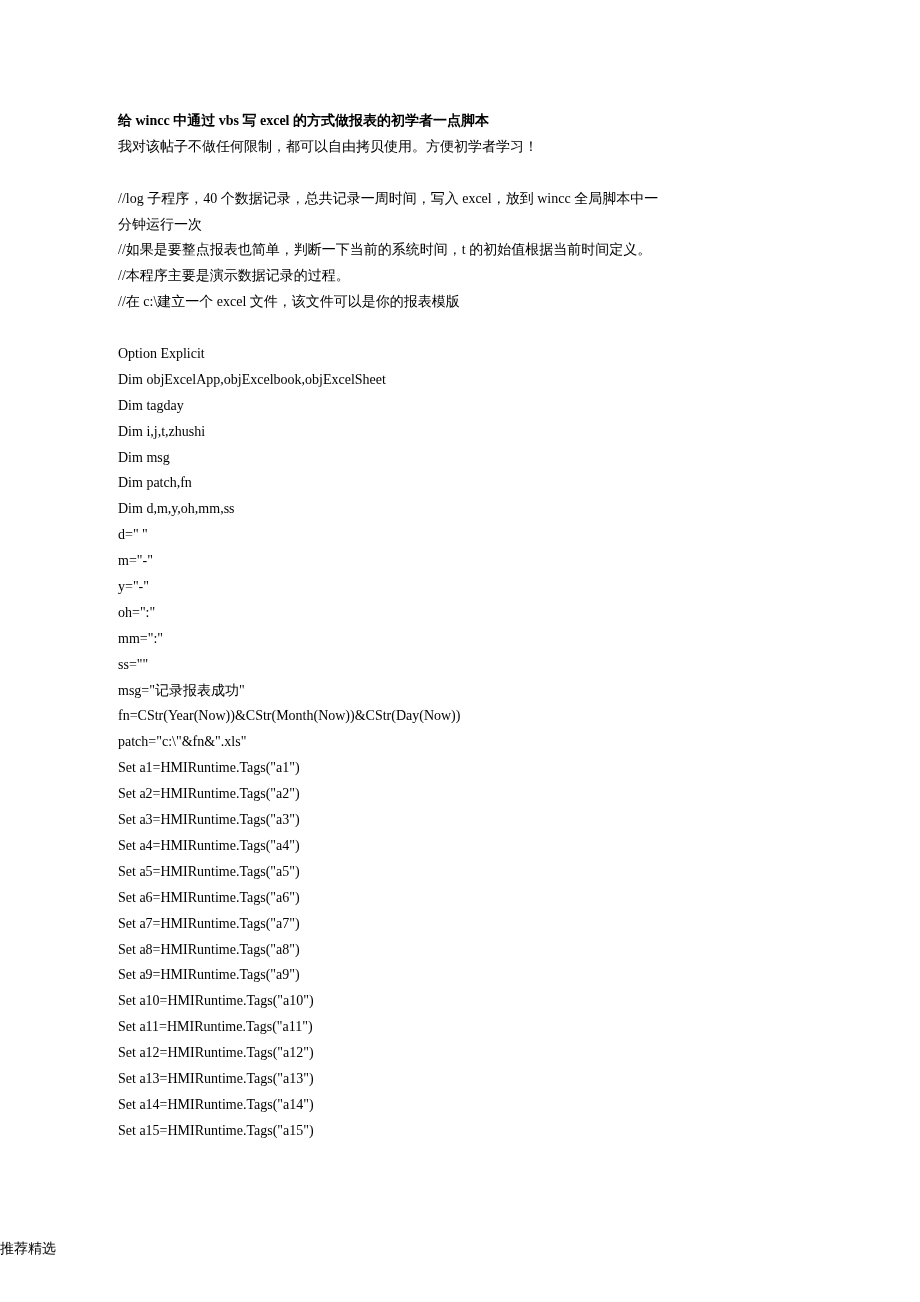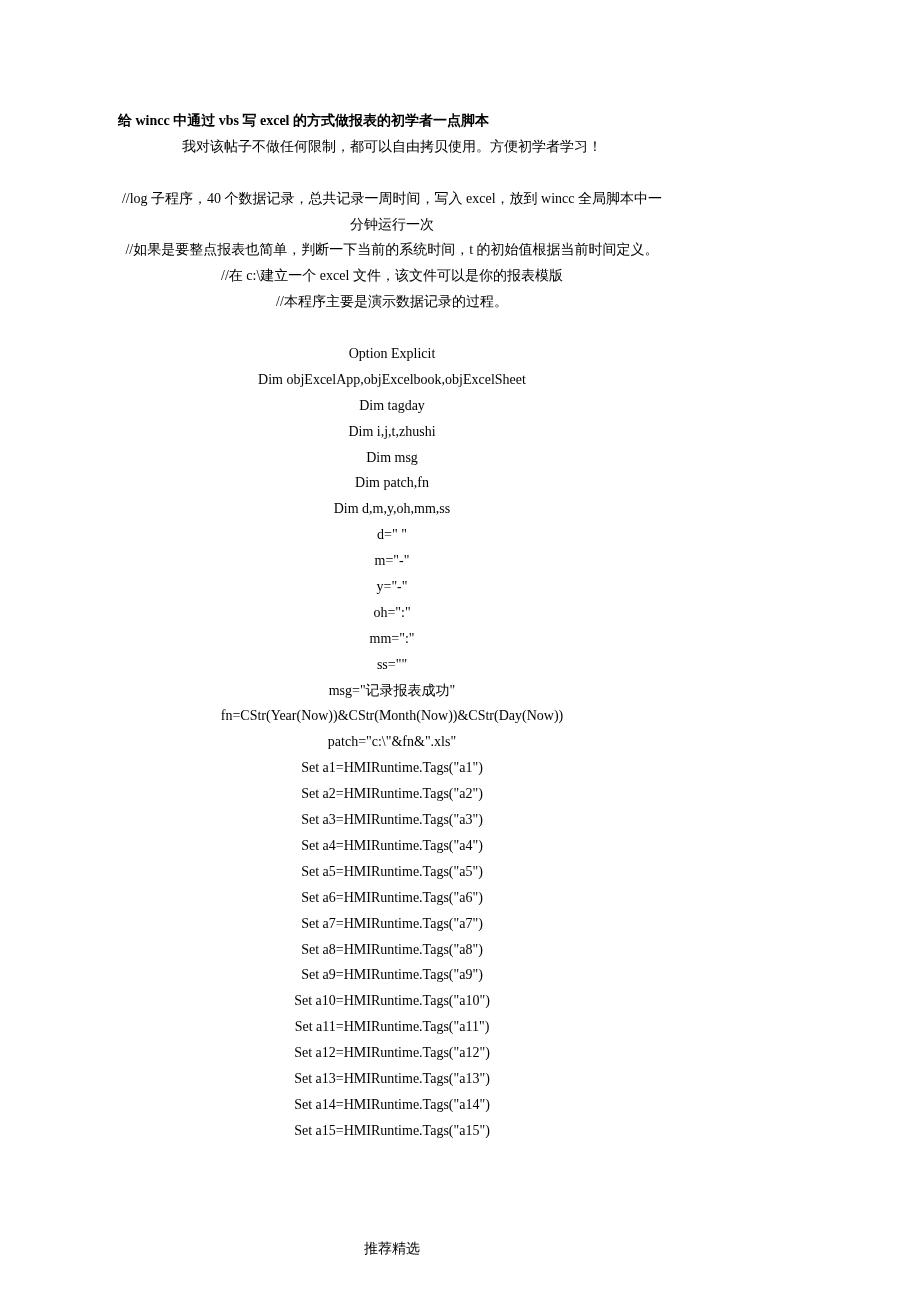--- a/index.html
+++ b/index.html
@@ -21,54 +21,53 @@
   .title {
     font-weight: bold;
   }
   .title .en {
     font-family: "Times New Roman", serif;
   }
   .line {
     white-space: pre-wrap;
     word-break: break-all;
     font-family: "SimSun", "宋体", serif;
-    text-align: center;
   }
   .code {
     font-family: Liberation Serif, serif;
     white-space: pre;
   }
   .footer {
     position: absolute;
     bottom: 40px;
     left: 0;
     width: 100%;
-    text-align: center;
+    text-align: left;
     font-family: "SimSun", "宋体", serif;
     font-size: 14px;
     color: #000;
   }
 </style>
 </head>
 <body>
 
 <div class="page">
 
   <div class="title">
     <span>给 </span><span class="en">wincc</span><span> 中通过 </span><span class="en">vbs</span><span> 写 </span><span class="en">excel</span><span> 的方式做报表的初学者一点脚本</span>
   </div>
 
   <div class="line">我对该帖子不做任何限制，都可以自由拷贝使用。方便初学者学习！</div>
 
   <div class="line">&nbsp;</div>
 
   <div class="line">//log 子程序，40 个数据记录，总共记录一周时间，写入 excel，放到 wincc 全局脚本中一分钟运行一次</div>
   <div class="line">//如果是要整点报表也简单，判断一下当前的系统时间，t 的初始值根据当前时间定义。</div>
+  <div class="line">//本程序主要是演示数据记录的过程。</div>
   <div class="line">//在 c:\建立一个 excel 文件，该文件可以是你的报表模版</div>
-  <div class="line">//本程序主要是演示数据记录的过程。</div>
 
   <div class="line">&nbsp;</div>
 
   <div class="line code">Option Explicit</div>
   <div class="line code">Dim objExcelApp,objExcelbook,objExcelSheet</div>
   <div class="line code">Dim tagday</div>
   <div class="line code">Dim i,j,t,zhushi</div>
   <div class="line code">Dim msg</div>
   <div class="line code">Dim patch,fn</div>
   <div class="line code">Dim d,m,y,oh,mm,ss</div>

